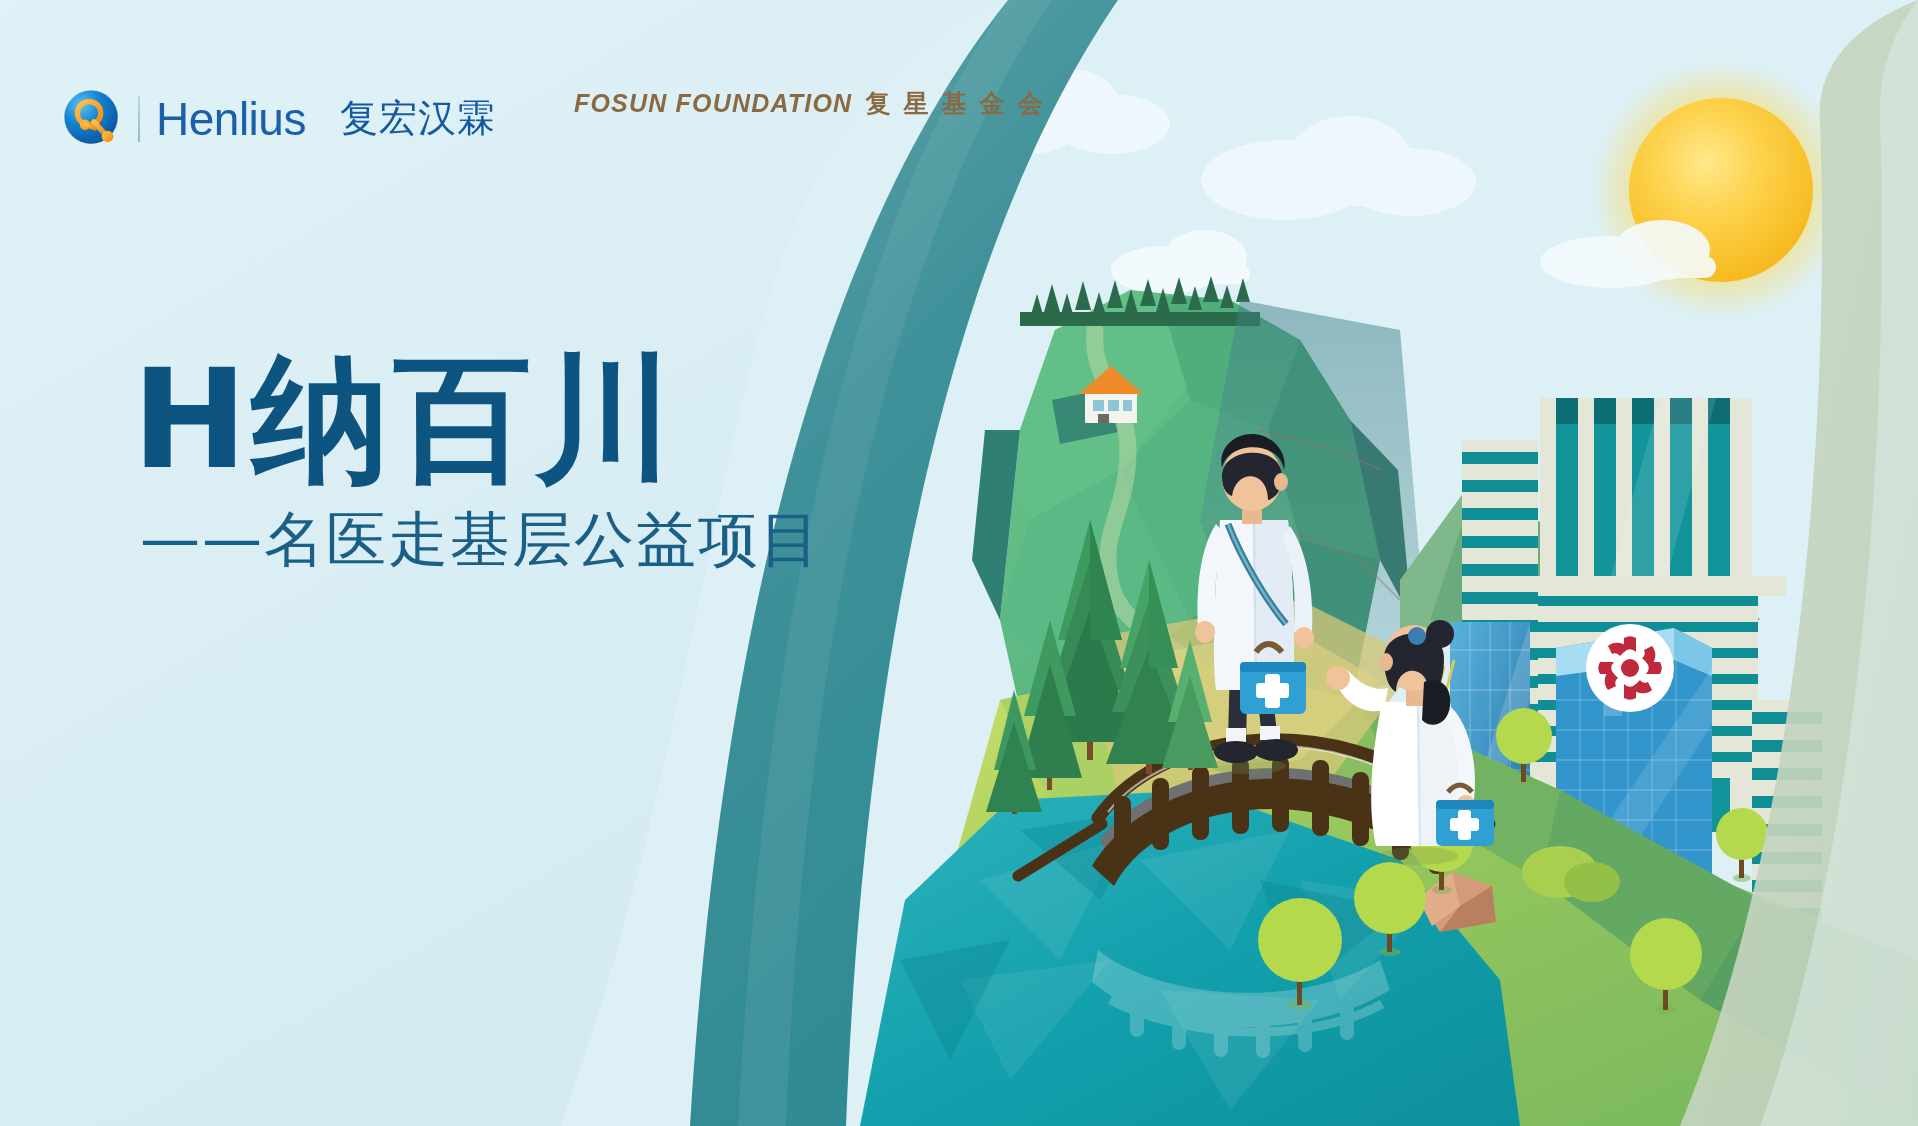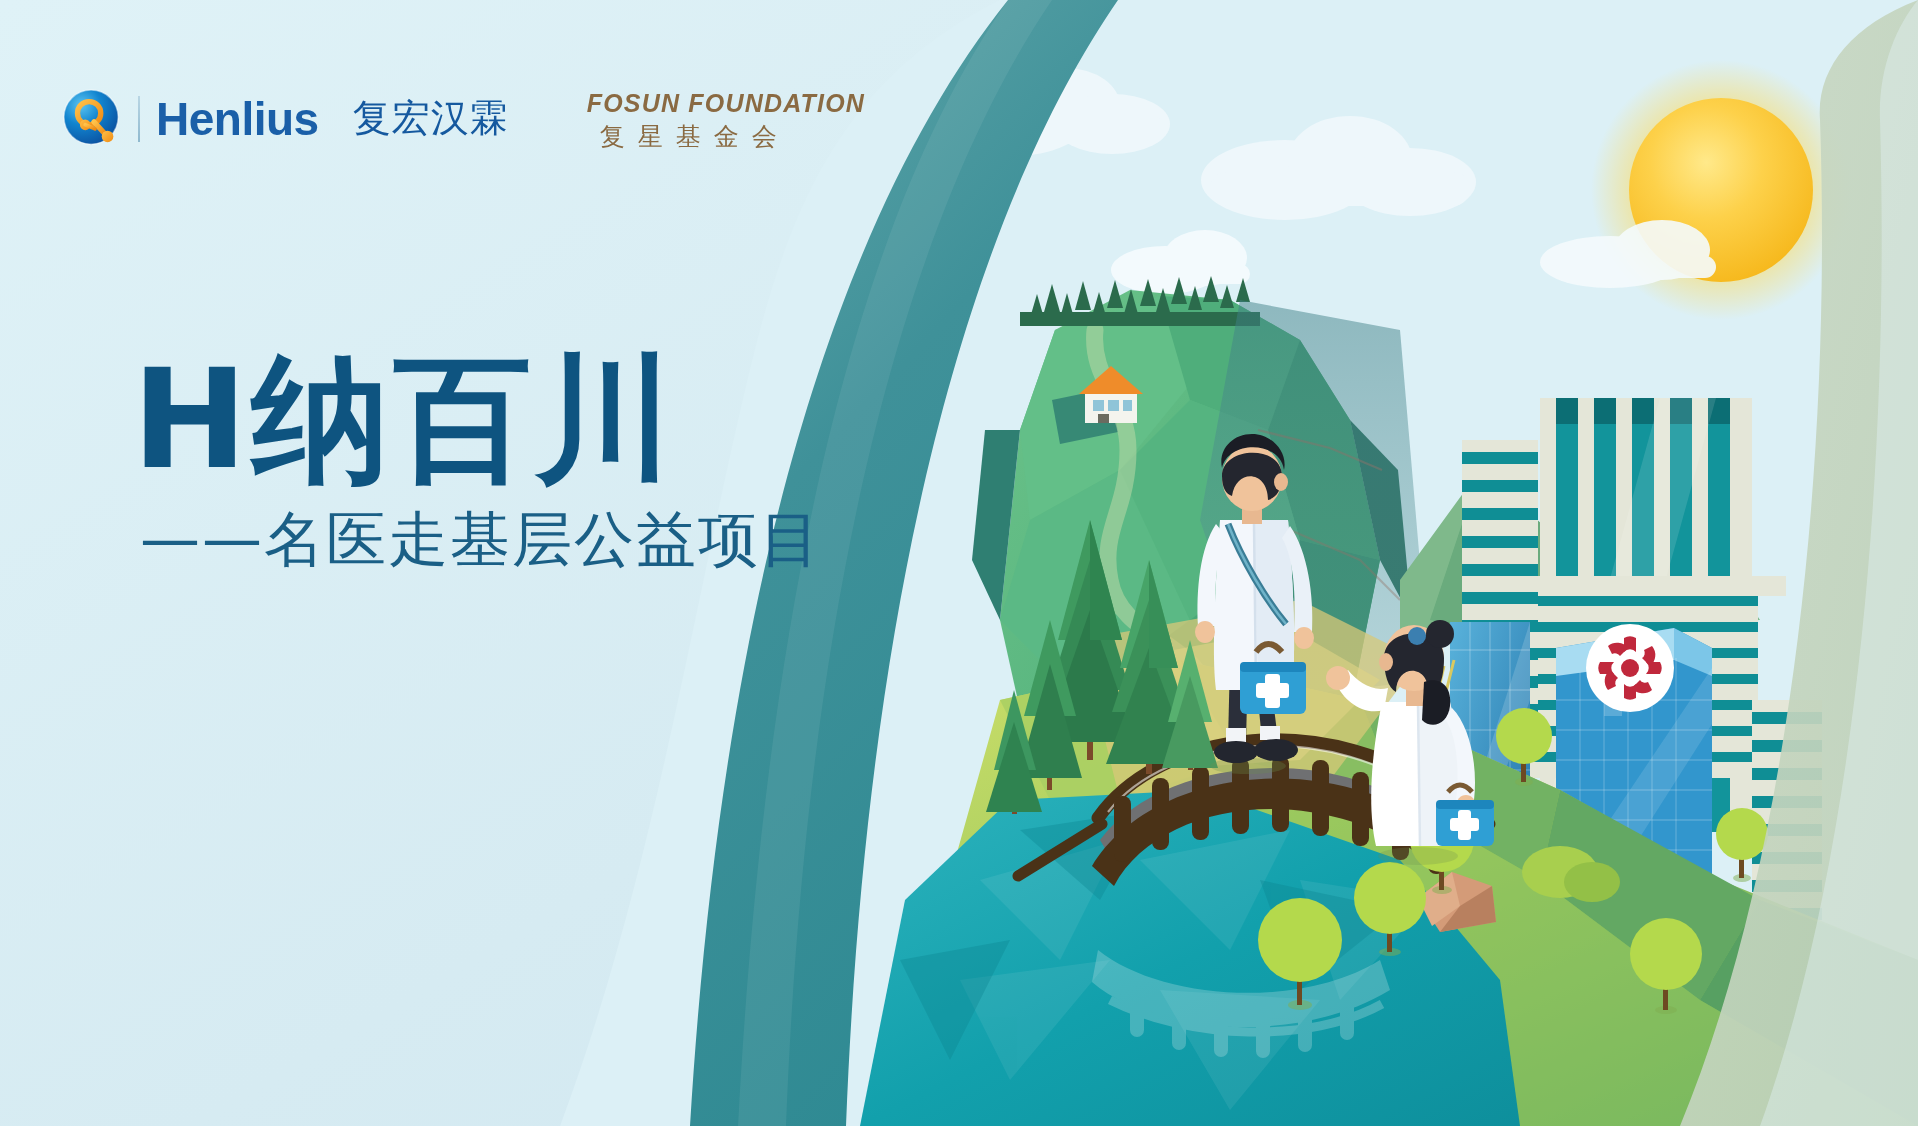--- a/index.html
+++ b/index.html
@@ -24,42 +24,42 @@
     z-index:40;
   }
   .henlius-block { display:flex; align-items:center; }
   .henlius-mark { width:62px; height:62px; }
   .henlius-divider {
     width:2px; height:46px; margin:0 16px 0 14px;
     background:linear-gradient(to bottom,#b9d6e4,#8fb9cf);
   }
   .henlius-word {
     font-family:"Liberation Sans", sans-serif;
-    font-size:46px; font-weight:bold; letter-spacing:-0.5px;
+    font-size:46px; font-weight:normal; letter-spacing:-0.5px;
     color:#1a5fa8; line-height:1;text-align:right;
   }
   .henlius-cn {
     font-family:"DejaVu Sans","Liberation Sans", sans-serif;
     font-size:38px; font-weight:normal; letter-spacing:1px;
     color:#15599f; margin-left:34px; line-height:1.2;
   }
   .fosun-block {
     margin-left:78px; margin-top:2px;
-    display:flex; flex-direction:column; 
+    display:flex; flex-direction:row; align-items:center;
   }
   .fosun-en {
     font-family:"Liberation Sans", sans-serif;
     font-size:25px; font-weight:bold; font-style:italic;
     letter-spacing:1.2px; color:#8a6a42; line-height:1.1;
   }
   .fosun-cn {
     font-family:"DejaVu Sans","Liberation Sans", sans-serif;
-    font-size:25px; font-weight:normal;
+    font-size:25px; font-weight:bold;
     letter-spacing:13px; color:#8a6a42;
-    margin-top:5px; padding-left:13px; line-height:1.1;
+    padding-left:13px; line-height:1.1;
   }
 
   
   #headline { position:absolute; left:132px; top:348px; z-index:40; }
   .title-main {
     font-family:"DejaVu Sans","Liberation Sans", sans-serif;
     font-size:138px; font-weight:bold; letter-spacing:4px;
     color:#0e5480; line-height:1.05; white-space:nowrap;
   }
   .title-sub {

